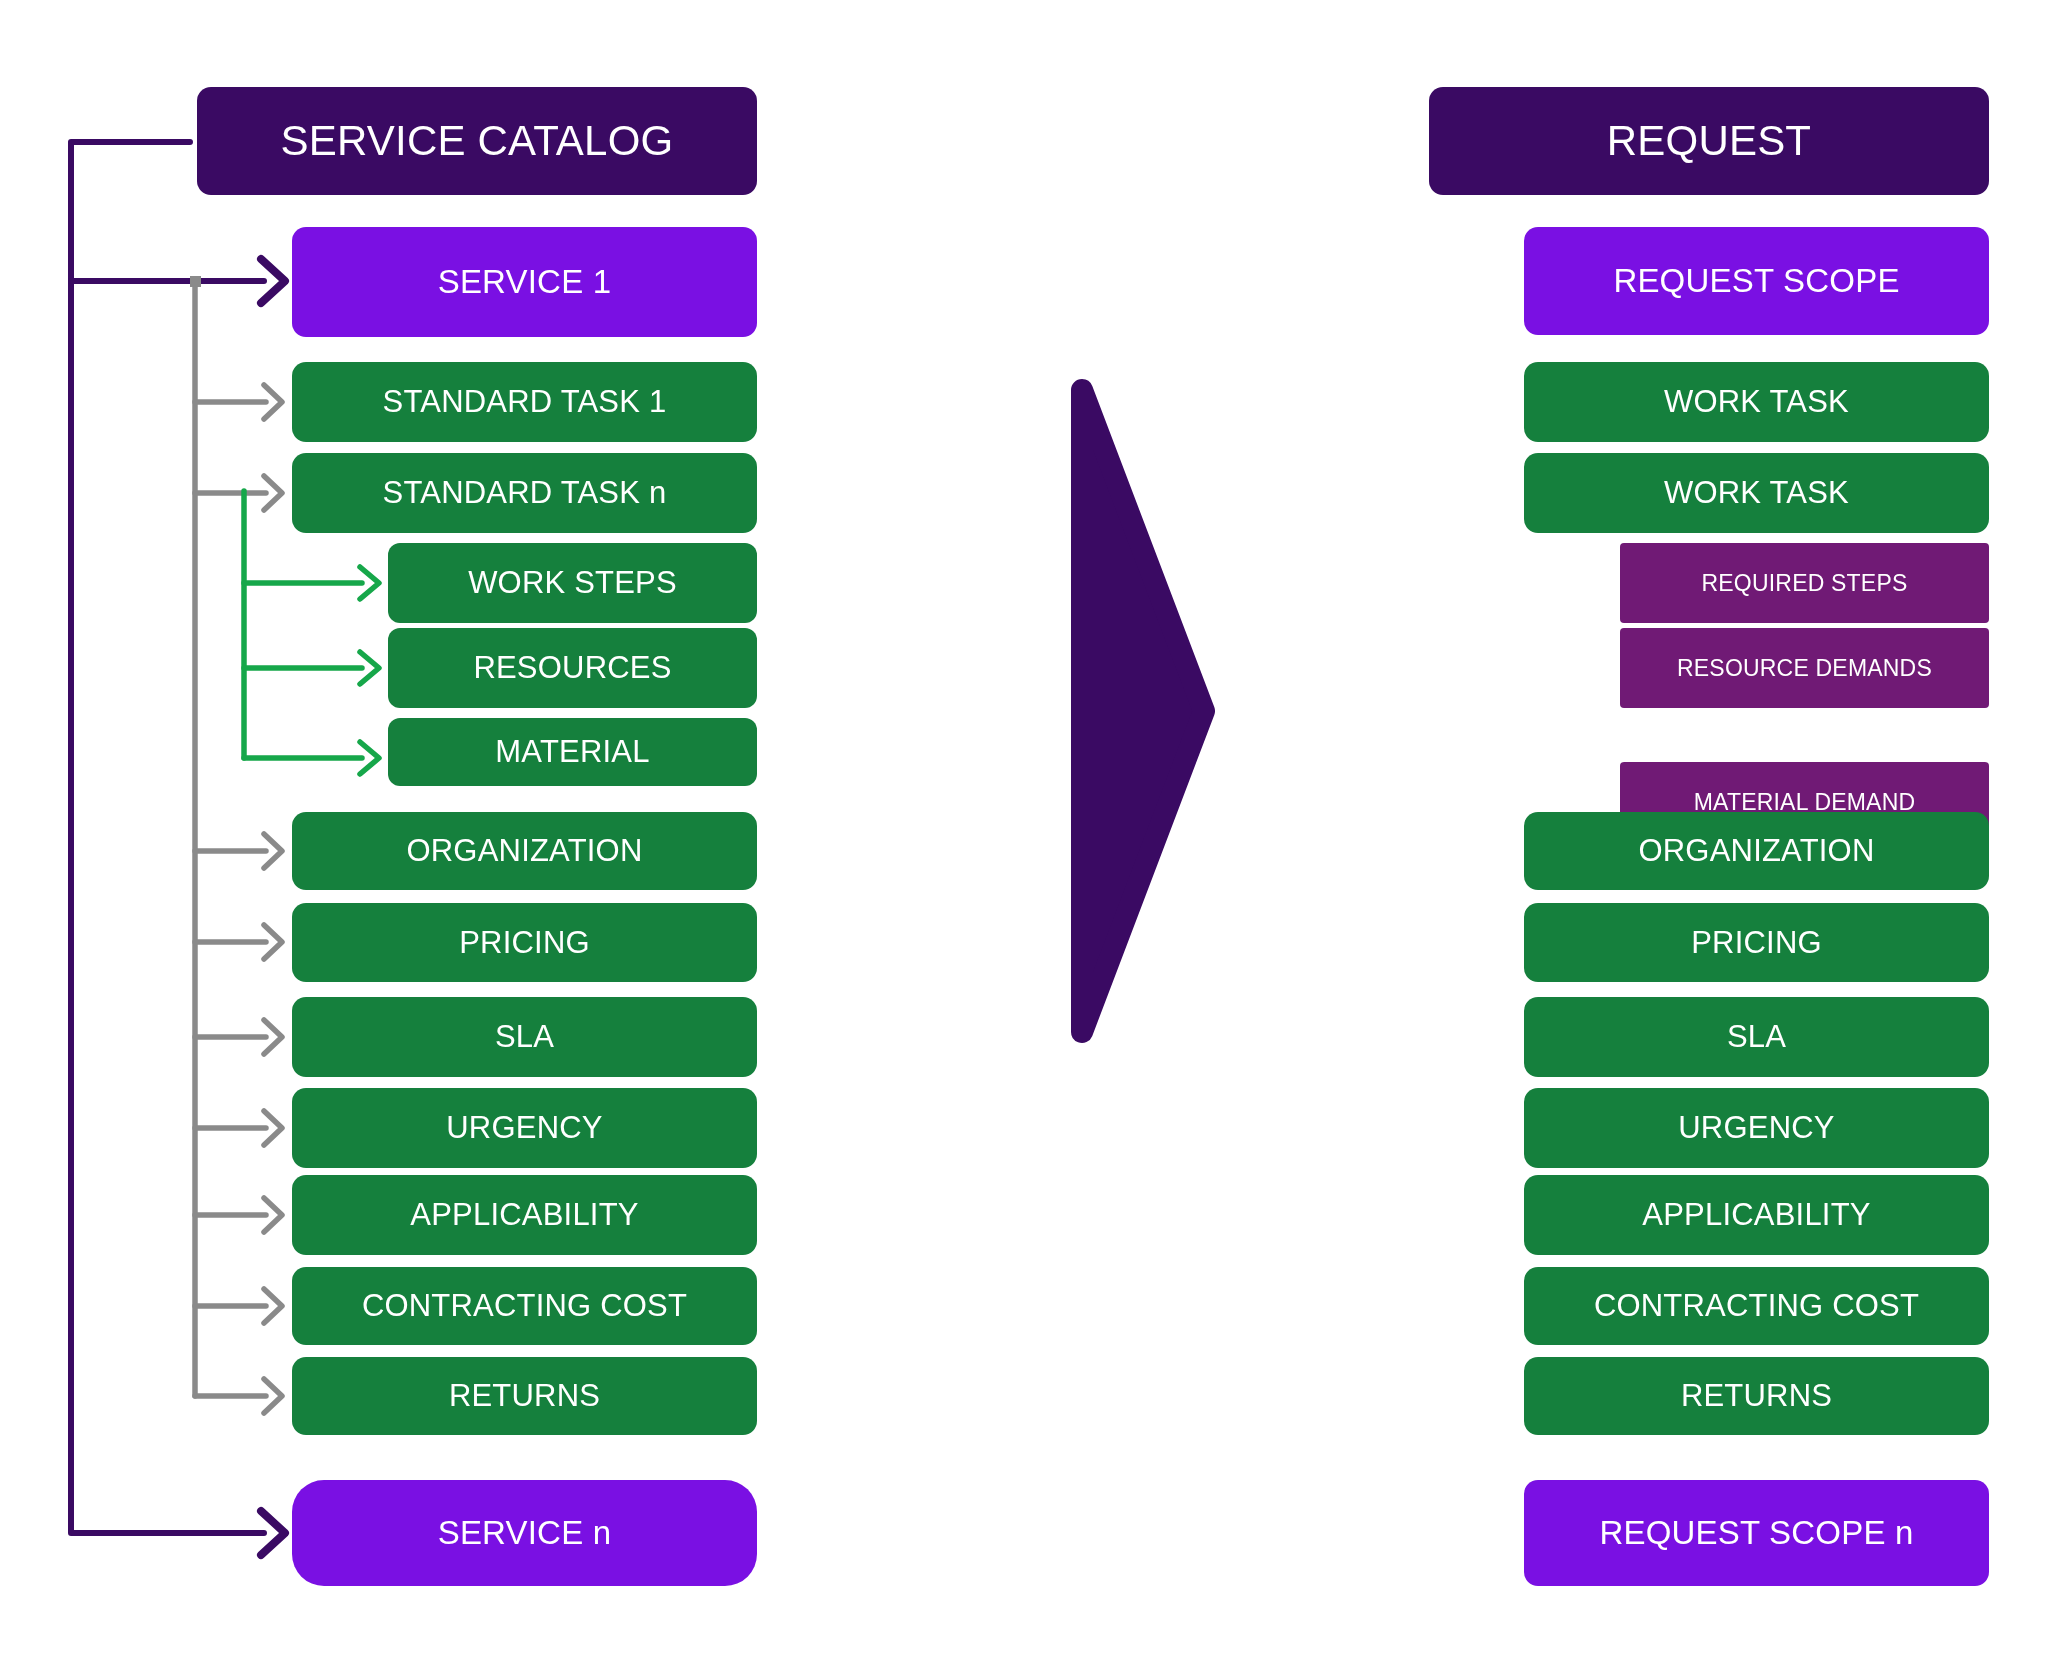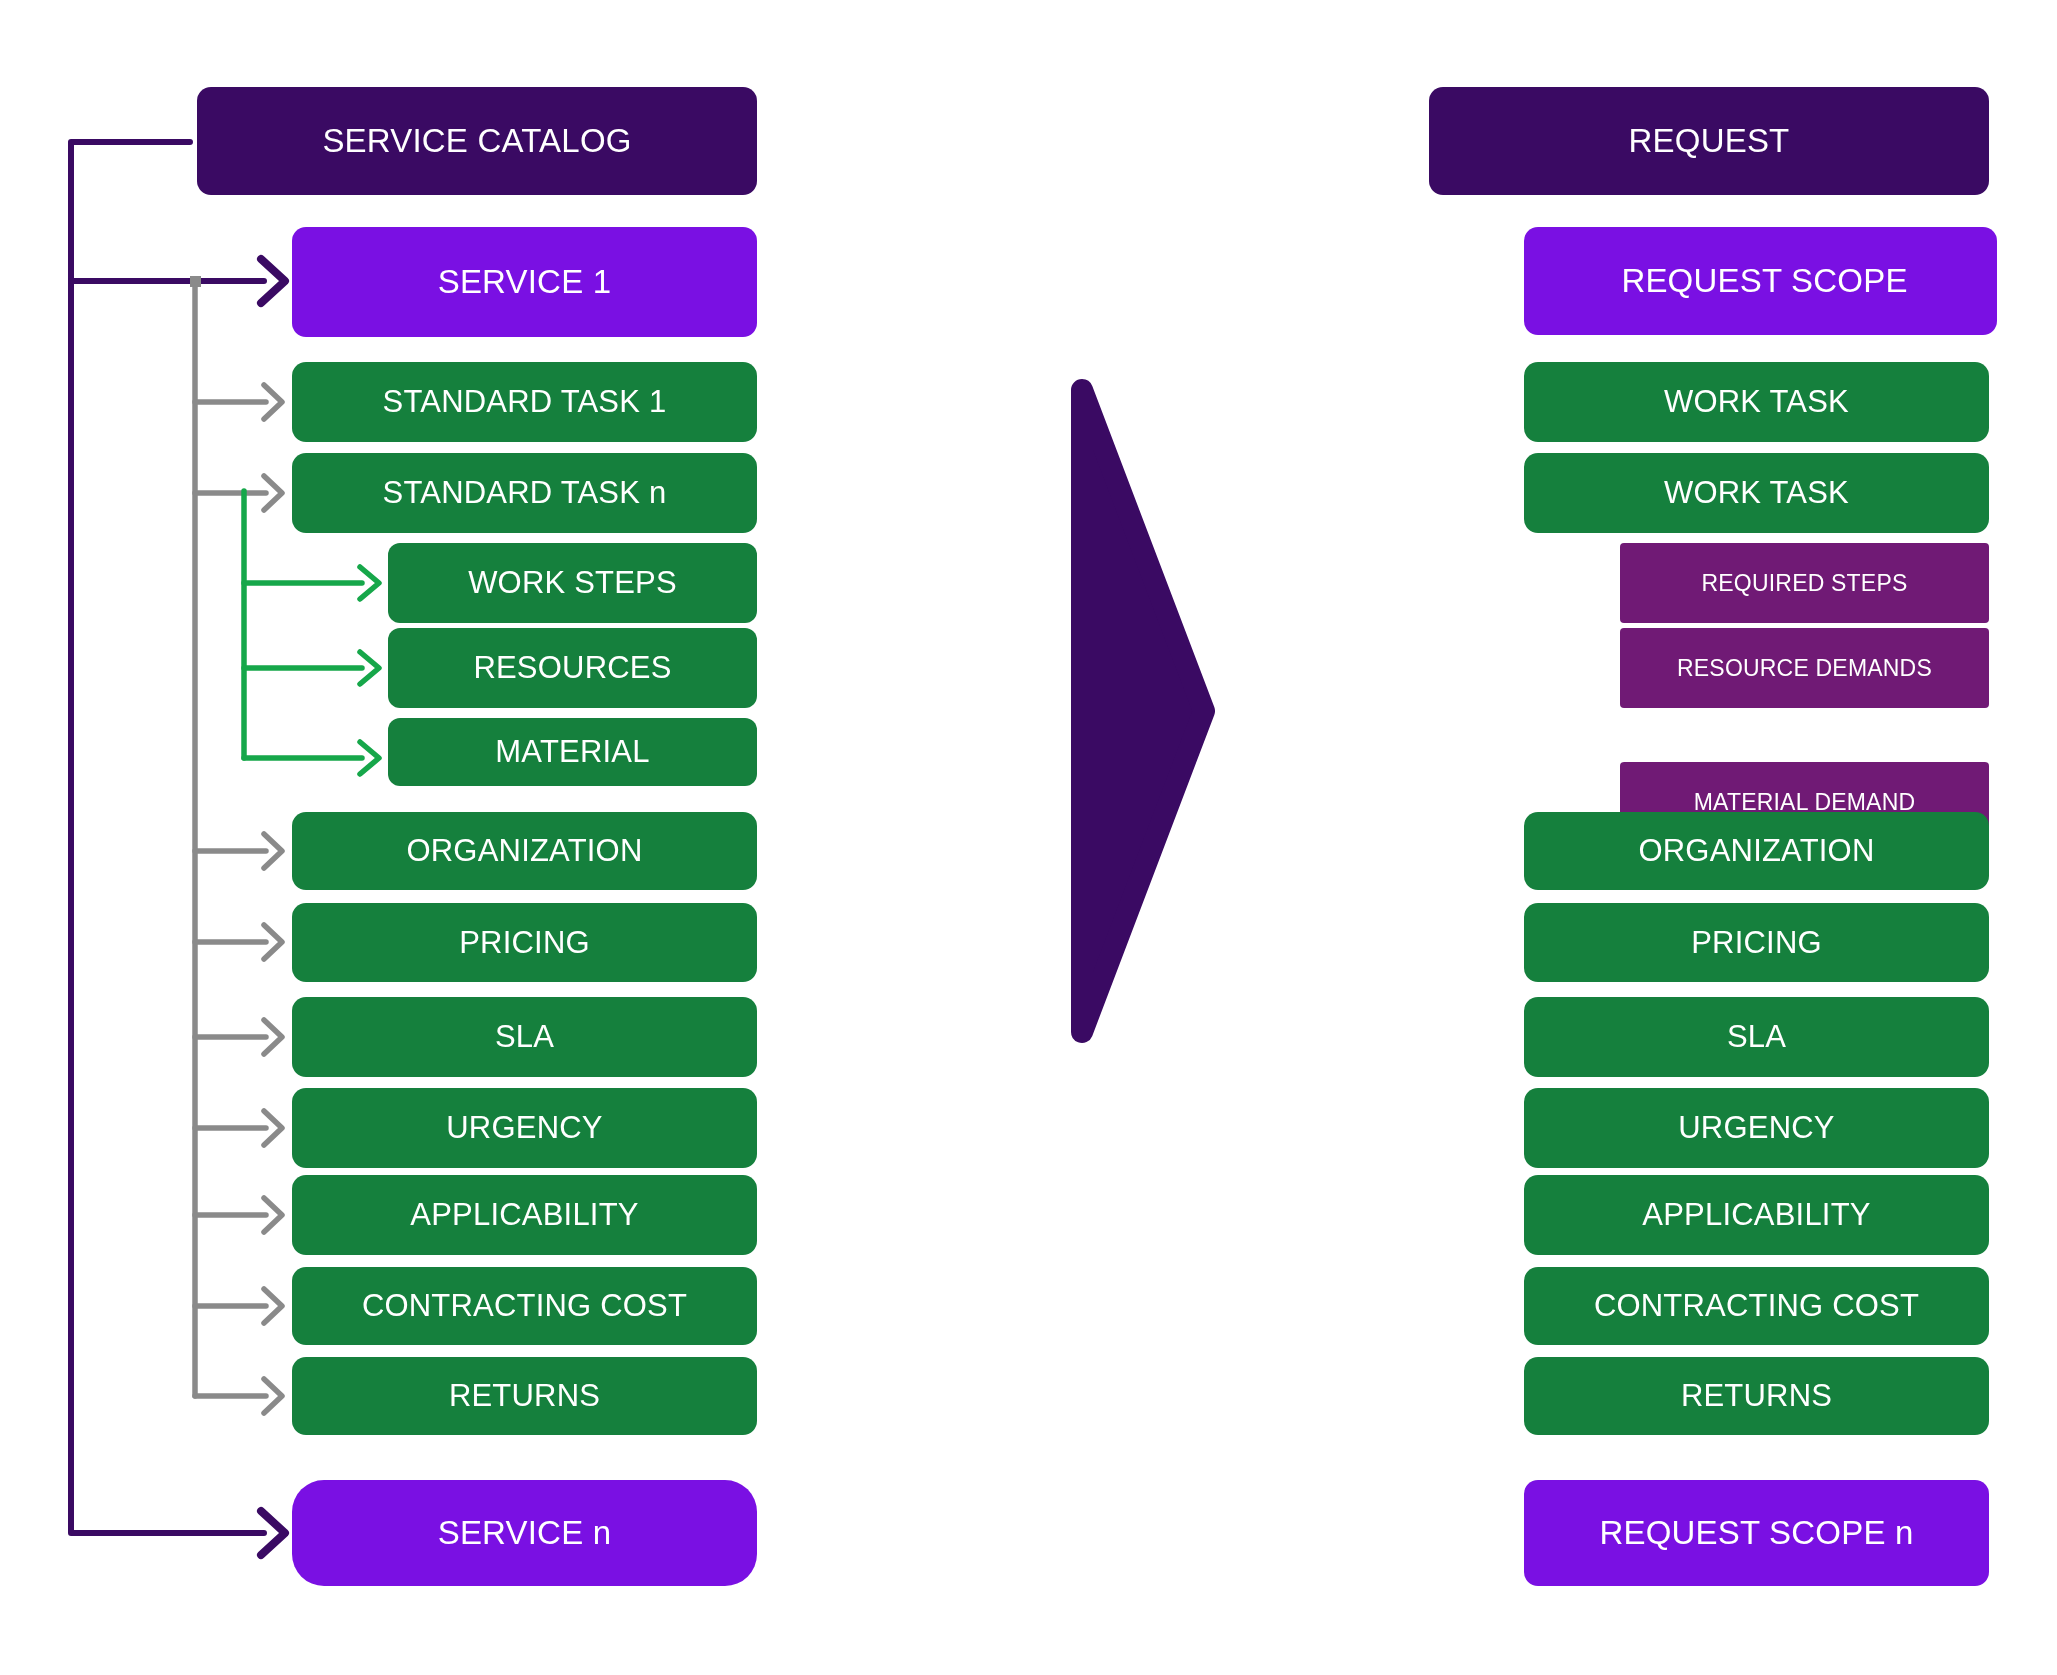--- a/index.html
+++ b/index.html
@@ -22,21 +22,21 @@
     z-index: 1;
     display: flex;
     align-items: center;
     justify-content: center;
     text-align: center;
     color: #ffffff;
     border-radius: 14px;
     letter-spacing: 0.2px;
     font-weight: 500;
   }
-  .box.header   { background: #3a0a63; font-size: 33px; }
+  .box.header   { background: #3a0a63; font-size: 42px; }
   .box.purple   { background: #7a10e3; font-size: 33px; }
   .box.dark     { background: #15803d; font-size: 31px; }
   .box.green    { background: #15803d; font-size: 31px; border-radius: 12px; }
   .box.green-sm { background: #701a75; font-size: 23px; border-radius: 4px; }
 </style>
 </head>
 <body>
 
 <div class="canvas">
 
@@ -110,21 +110,21 @@
   <div class="box dark" style="left:292px; top:1175px; width:465px; height:80px;">APPLICABILITY</div>
 
   <div class="box dark" style="left:292px; top:1267px; width:465px; height:78px;">CONTRACTING COST</div>
 
   <div class="box dark" style="left:292px; top:1357px; width:465px; height:78px;">RETURNS</div>
 
   <div class="box purple" style="left:292px; top:1480px; width:465px; height:106px;border-radius:32px;">SERVICE n</div>
 
   <div class="box header" style="left:1429px; top:87px;  width:560px; height:108px;">REQUEST</div>
 
-  <div class="box purple" style="left:1524px; top:227px; width:465px; height:108px;padding-left:8px;">REQUEST SCOPE</div>
+  <div class="box purple" style="left:1524px; top:227px; width:465px; height:108px;">REQUEST SCOPE</div>
 
   <div class="box dark" style="left:1524px; top:362px; width:465px; height:80px;">WORK TASK</div>
 
   <div class="box dark" style="left:1524px; top:453px; width:465px; height:80px;">WORK TASK</div>
 
   <div class="box green-sm" style="left:1620px; top:543px; width:369px; height:80px;">REQUIRED STEPS</div>
 
   <div class="box green-sm" style="left:1620px; top:628px; width:369px; height:80px;">RESOURCE DEMANDS</div>
 
   <div class="box green-sm" style="left:1620px; top:718px; width:369px; height:80px;margin-top:44px;">MATERIAL DEMAND</div>

